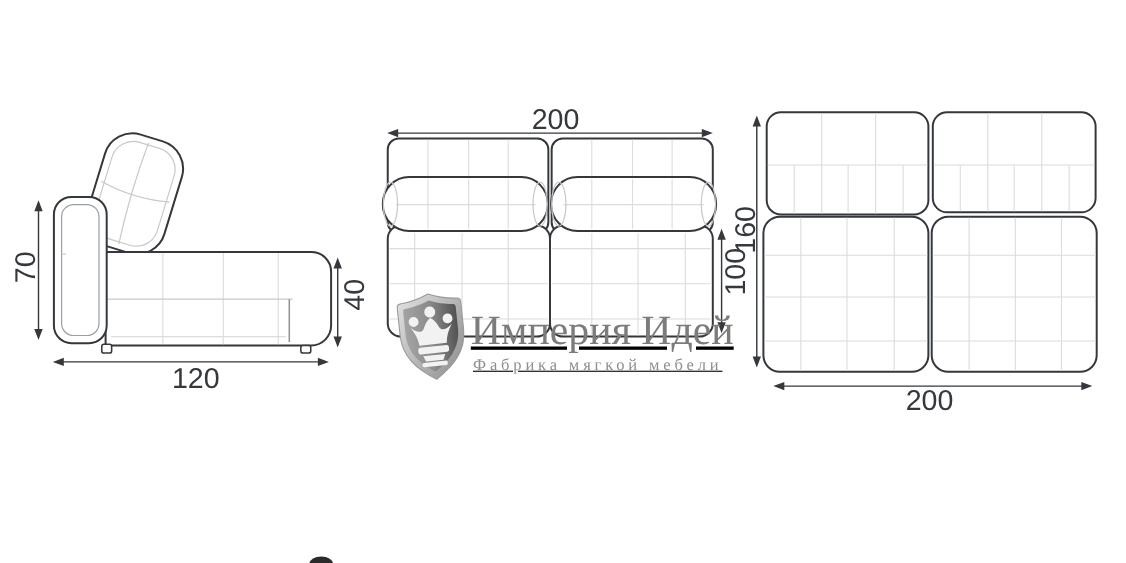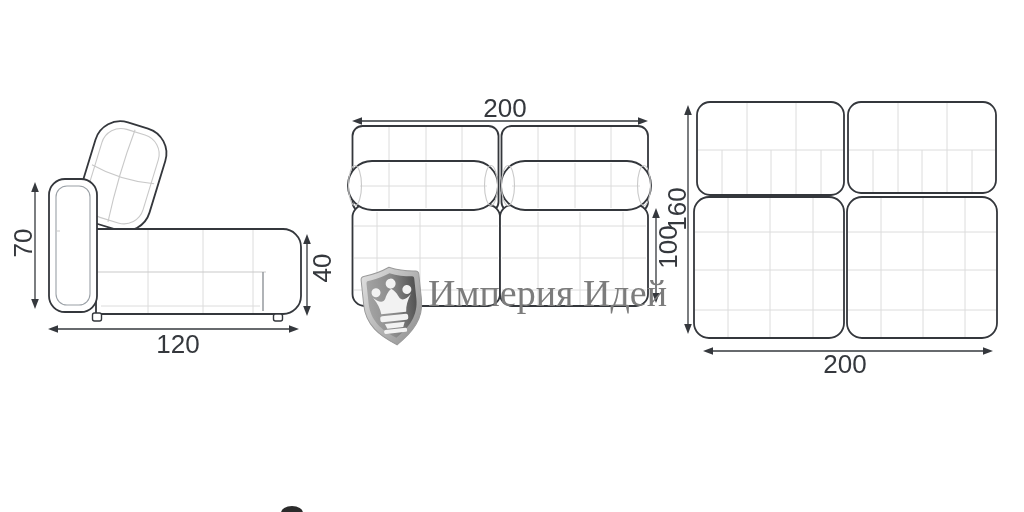--- a/index.html
+++ b/index.html
@@ -6,22 +6,22 @@
   #screen{
     position:relative;width:1024px;height:512px;background:#ffffff;
     overflow:hidden;font-family:"Liberation Sans",sans-serif;
   }
   #lineart{position:absolute;left:0;top:0;}
   .dim-label{
     font-family:"Liberation Sans",sans-serif;
     font-size:26px;fill:#35383d;
   }
   #logo{
-    position:absolute;left:360px;top:260px;display:flex;align-items:flex-start;
-    z-index:5;pointer-events:none;
+    position:absolute;left:360px;top:260px;display:flex;align-items:center;
+    z-index:5;pointer-events:none;text-decoration:underline;
   }
   #logo .shield{transform:rotate(-6deg);margin-top:4px;}
   #logo .logo-text{margin-left:2px;}
   .brand-name{
     font-family:"Liberation Serif",serif;
     font-size:38px;line-height:1;color:#7c7c7c;margin-top:14px;
     white-space:nowrap;
   }
   .brand-tagline{
     font-family:"Liberation Serif",serif;
@@ -248,18 +248,19 @@
         <circle cx="33" cy="19.5" r="5"></circle>
         <circle cx="48.5" cy="27" r="4.5"></circle>
         <path d="M14 32 C18 38 20 43 20.5 49 L45.5 49 C46 43 48 38 52 32 C47 37 42 38 40 34 C37.5 28.5 35 26 33 25 C31 26 28.5 28.5 26 34 C24 38 19 37 14 32 Z"></path>
         <rect x="19" y="51" width="28" height="6" rx="2"></rect>
         <path d="M23 59 H43 L41 64 H25 Z"></path>
         <rect x="21.5" y="65" width="23" height="4" rx="1.5"></rect>
       </g>
     </svg>
     <div class="logo-text">
       <div class="brand-name">Империя Идей</div>
+      <div class="brand-tagline">Фабрика мягкой мебели</div>
     </div>
   </div>
 
   <div id="cropped-glyph"></div>
 
 </div>
 
 </body></html>

